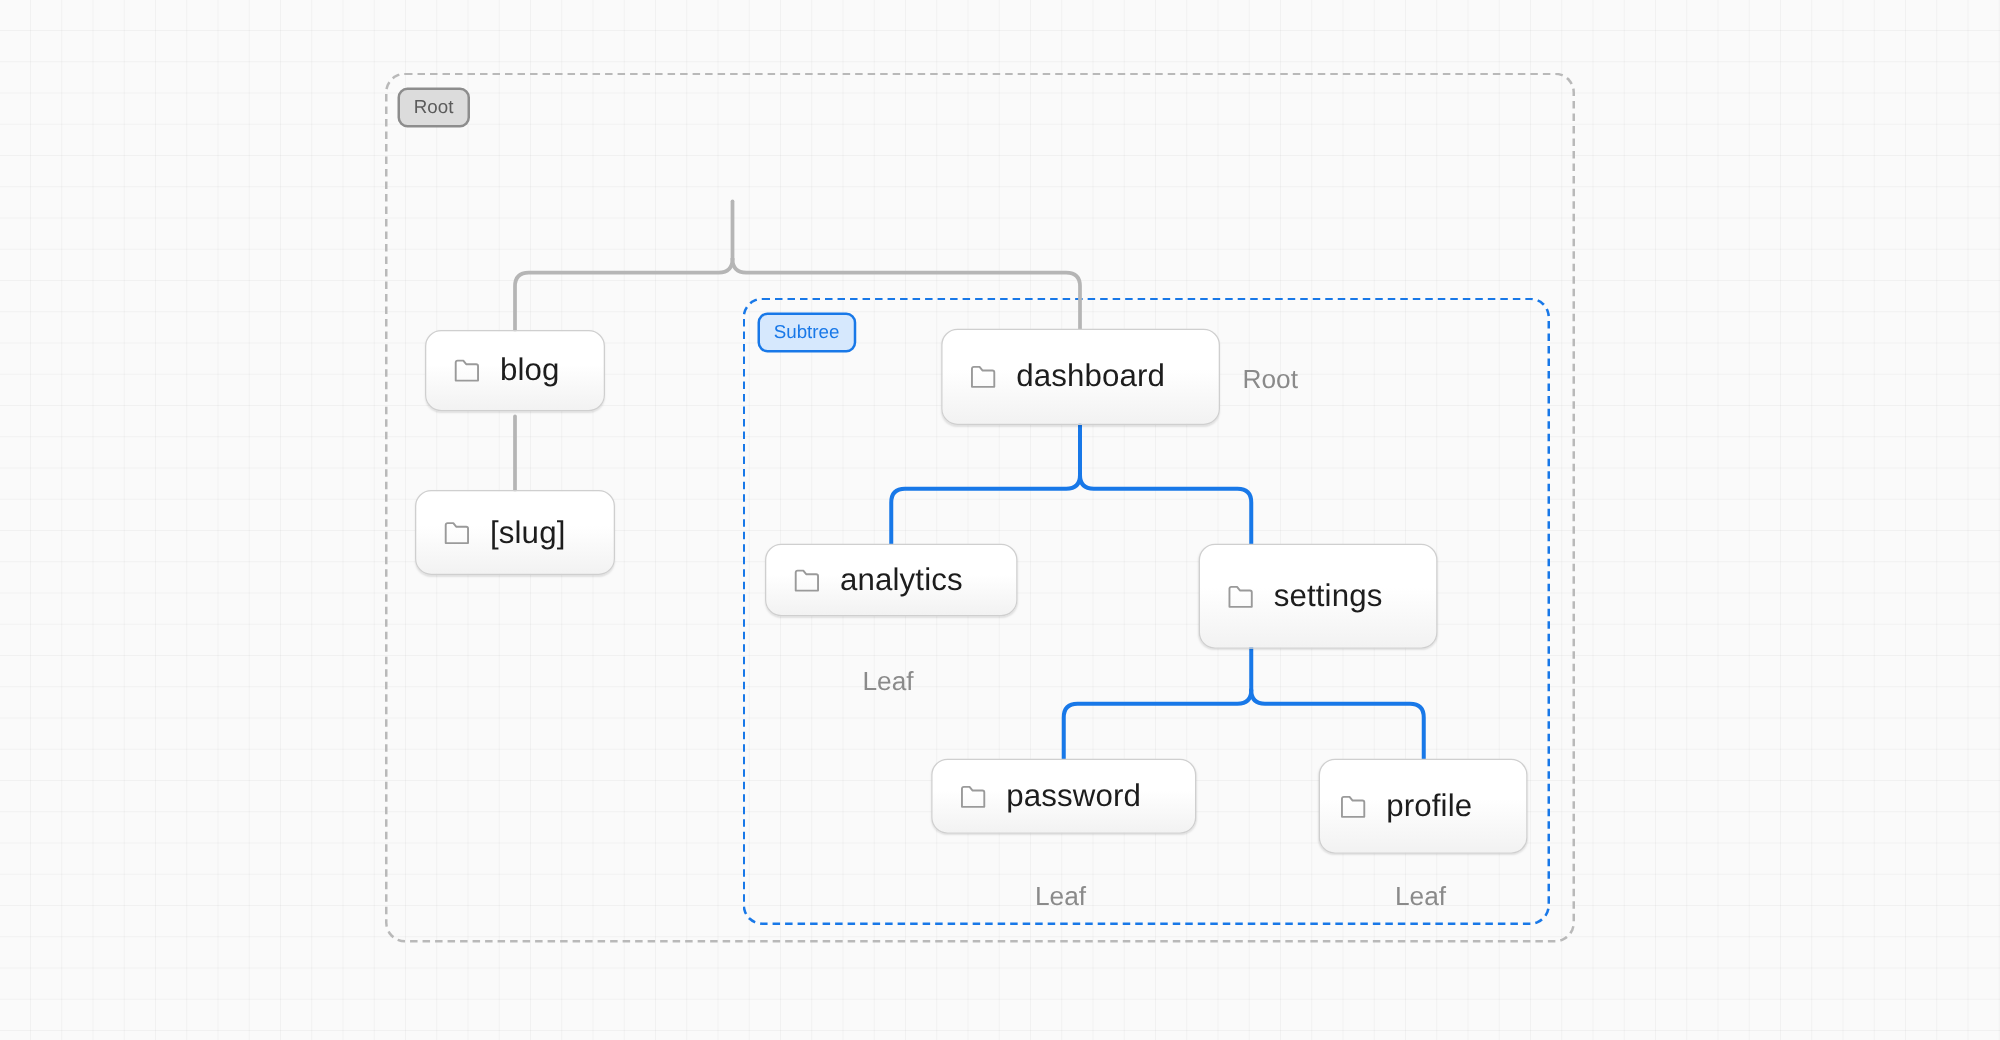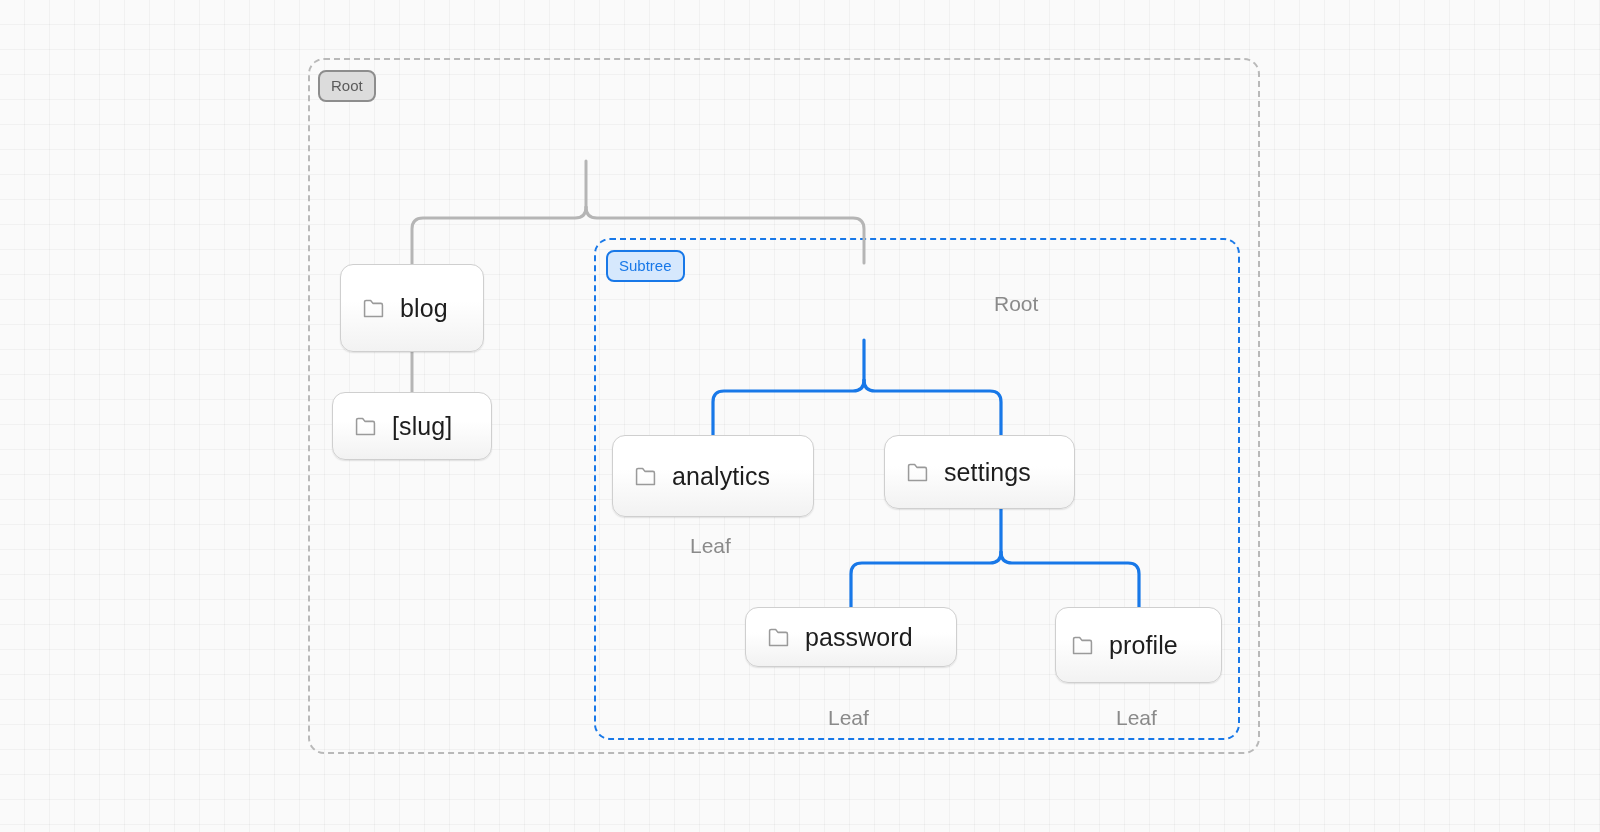--- a/index.html
+++ b/index.html
@@ -109,25 +109,25 @@
   .node .node-label {
     font-size: 25px;
     color: #1d1d1d;
     line-height: 1;
     white-space: nowrap;
     letter-spacing: 0.1px;
   }
 
   
   #node-app       { left: 516px; top: 89px;  width: 140px; height: 72px; }
-  #node-blog      { left: 340px; top: 264px; width: 144px; height: 88px; }
+  #node-blog      { left: 340px; top: 264px; width: 144px; height: 65px; }
   #node-slug      { left: 332px; top: 392px; width: 160px; height: 68px; }
   #node-dashboard { left: 753px; top: 263px; width: 223px; height: 77px; }
-  #node-analytics { left: 612px; top: 435px; width: 202px; height: 82px; }
-  #node-settings  { left: 884px; top: 435px; width: 191px; height: 74px; border-radius: 14px; }
+  #node-analytics { left: 612px; top: 435px; width: 202px; height: 58px; }
+  #node-settings  { left: 959px; top: 435px; width: 191px; height: 84px; }
   #node-password  { left: 745px; top: 607px; width: 212px; height: 60px; }
   #node-profile   { left: 1055px; top: 607px; width: 167px; height: 76px; padding-left: 16px; }
 
   
   .caption {
     position: absolute;
     font-size: 21px;
     color: #8a8a8a;
     line-height: 1;
     white-space: nowrap;
@@ -179,20 +179,26 @@
     <span class="node-label">blog</span>
   </div>
 
   <div class="node" id="node-slug">
     <svg class="folder-icon" viewBox="0 0 22 20" xmlns="http://www.w3.org/2000/svg">
       <path d="M1.6,18.4 L1.6,3.2 Q1.6,1.6 3.2,1.6 L8.0,1.6 L10.4,4.6 L18.8,4.6 Q20.4,4.6 20.4,6.2 L20.4,18.4 Z" fill="none" stroke="#9a9a9a" stroke-width="1.6" stroke-linejoin="round"></path>
     </svg>
     <span class="node-label">[slug]</span>
   </div>
 
+  <div class="node" id="node-dashboard">
+    <svg class="folder-icon" viewBox="0 0 22 20" xmlns="http://www.w3.org/2000/svg">
+      <path d="M1.6,18.4 L1.6,3.2 Q1.6,1.6 3.2,1.6 L8.0,1.6 L10.4,4.6 L18.8,4.6 Q20.4,4.6 20.4,6.2 L20.4,18.4 Z" fill="none" stroke="#9a9a9a" stroke-width="1.6" stroke-linejoin="round"></path>
+    </svg>
+    <span class="node-label">dashboard</span>
+  </div>
 
   <div class="node" id="node-analytics">
     <svg class="folder-icon" viewBox="0 0 22 20" xmlns="http://www.w3.org/2000/svg">
       <path d="M1.6,18.4 L1.6,3.2 Q1.6,1.6 3.2,1.6 L8.0,1.6 L10.4,4.6 L18.8,4.6 Q20.4,4.6 20.4,6.2 L20.4,18.4 Z" fill="none" stroke="#9a9a9a" stroke-width="1.6" stroke-linejoin="round"></path>
     </svg>
     <span class="node-label">analytics</span>
   </div>
 
   <div class="node" id="node-settings">
     <svg class="folder-icon" viewBox="0 0 22 20" xmlns="http://www.w3.org/2000/svg">

